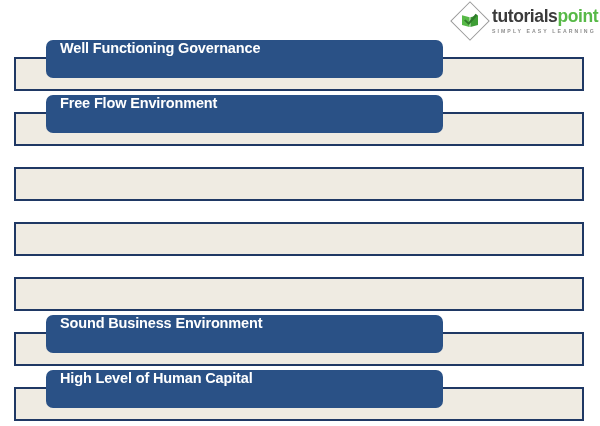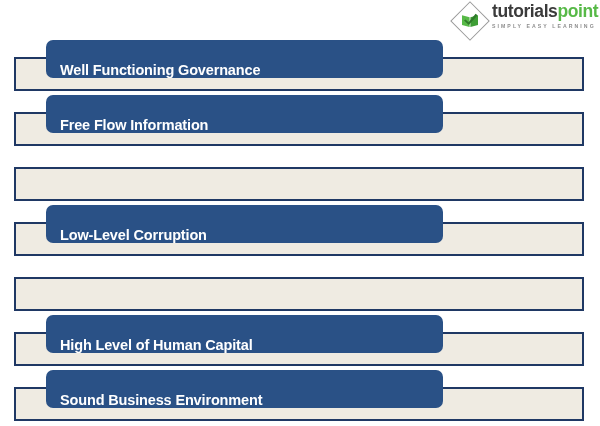--- a/index.html
+++ b/index.html
@@ -16,21 +16,21 @@
   }
 
   
   #brand-logo {
     position: absolute;
     top: 3px;
     left: 452px;
     width: 144px;
     height: 36px;
     display: flex;
-    align-items: flex-start;
+    align-items: center;
   }
   #logo-mark {
     width: 36px;
     height: 36px;
     position: relative;
     flex: 0 0 36px;
   }
   #logo-mark .diamond {
     position: absolute;
     left: 4px;
@@ -93,21 +93,21 @@
   .row-bar {
     position: absolute;
     left: 46px;
     top: 0px;
     width: 397px;
     height: 38px;
     background: #2a5186;
     border-radius: 7px;
     box-sizing: border-box;
     display: flex;
-    align-items: flex-end;
+    align-items: flex-start;
   }
   .row-label {
     color: #ffffff;
     font-size: 14.5px;
     font-weight: bold;
     letter-spacing: -0.15px;
     padding-left: 14px;
     white-space: nowrap;
   }
 </style>
@@ -132,40 +132,37 @@
 <div id="rows-container">
   <div class="row">
     <div class="row-plate"></div>
     <div class="row-bar">
       <span class="row-label">Well Functioning Governance</span>
     </div>
   </div>
   <div class="row">
     <div class="row-plate"></div>
     <div class="row-bar">
-      <span class="row-label">Free Flow Information</span>
+      <span class="row-label">Free Flow Environment</span>
     </div>
   </div>
   <div class="row">
     <div class="row-plate"></div>
   </div>
   <div class="row">
     <div class="row-plate"></div>
-    <div class="row-bar">
-      <span class="row-label">Low-Level Corruption</span>
-    </div>
   </div>
   <div class="row">
     <div class="row-plate"></div>
   </div>
   <div class="row">
     <div class="row-plate"></div>
     <div class="row-bar">
-      <span class="row-label">High Level of Human Capital</span>
+      <span class="row-label">Sound Business Environment</span>
     </div>
   </div>
   <div class="row">
     <div class="row-plate"></div>
     <div class="row-bar">
-      <span class="row-label">Sound Business Environment</span>
+      <span class="row-label">High Level of Human Capital</span>
     </div>
   </div>
 </div>
 
 </body></html>

